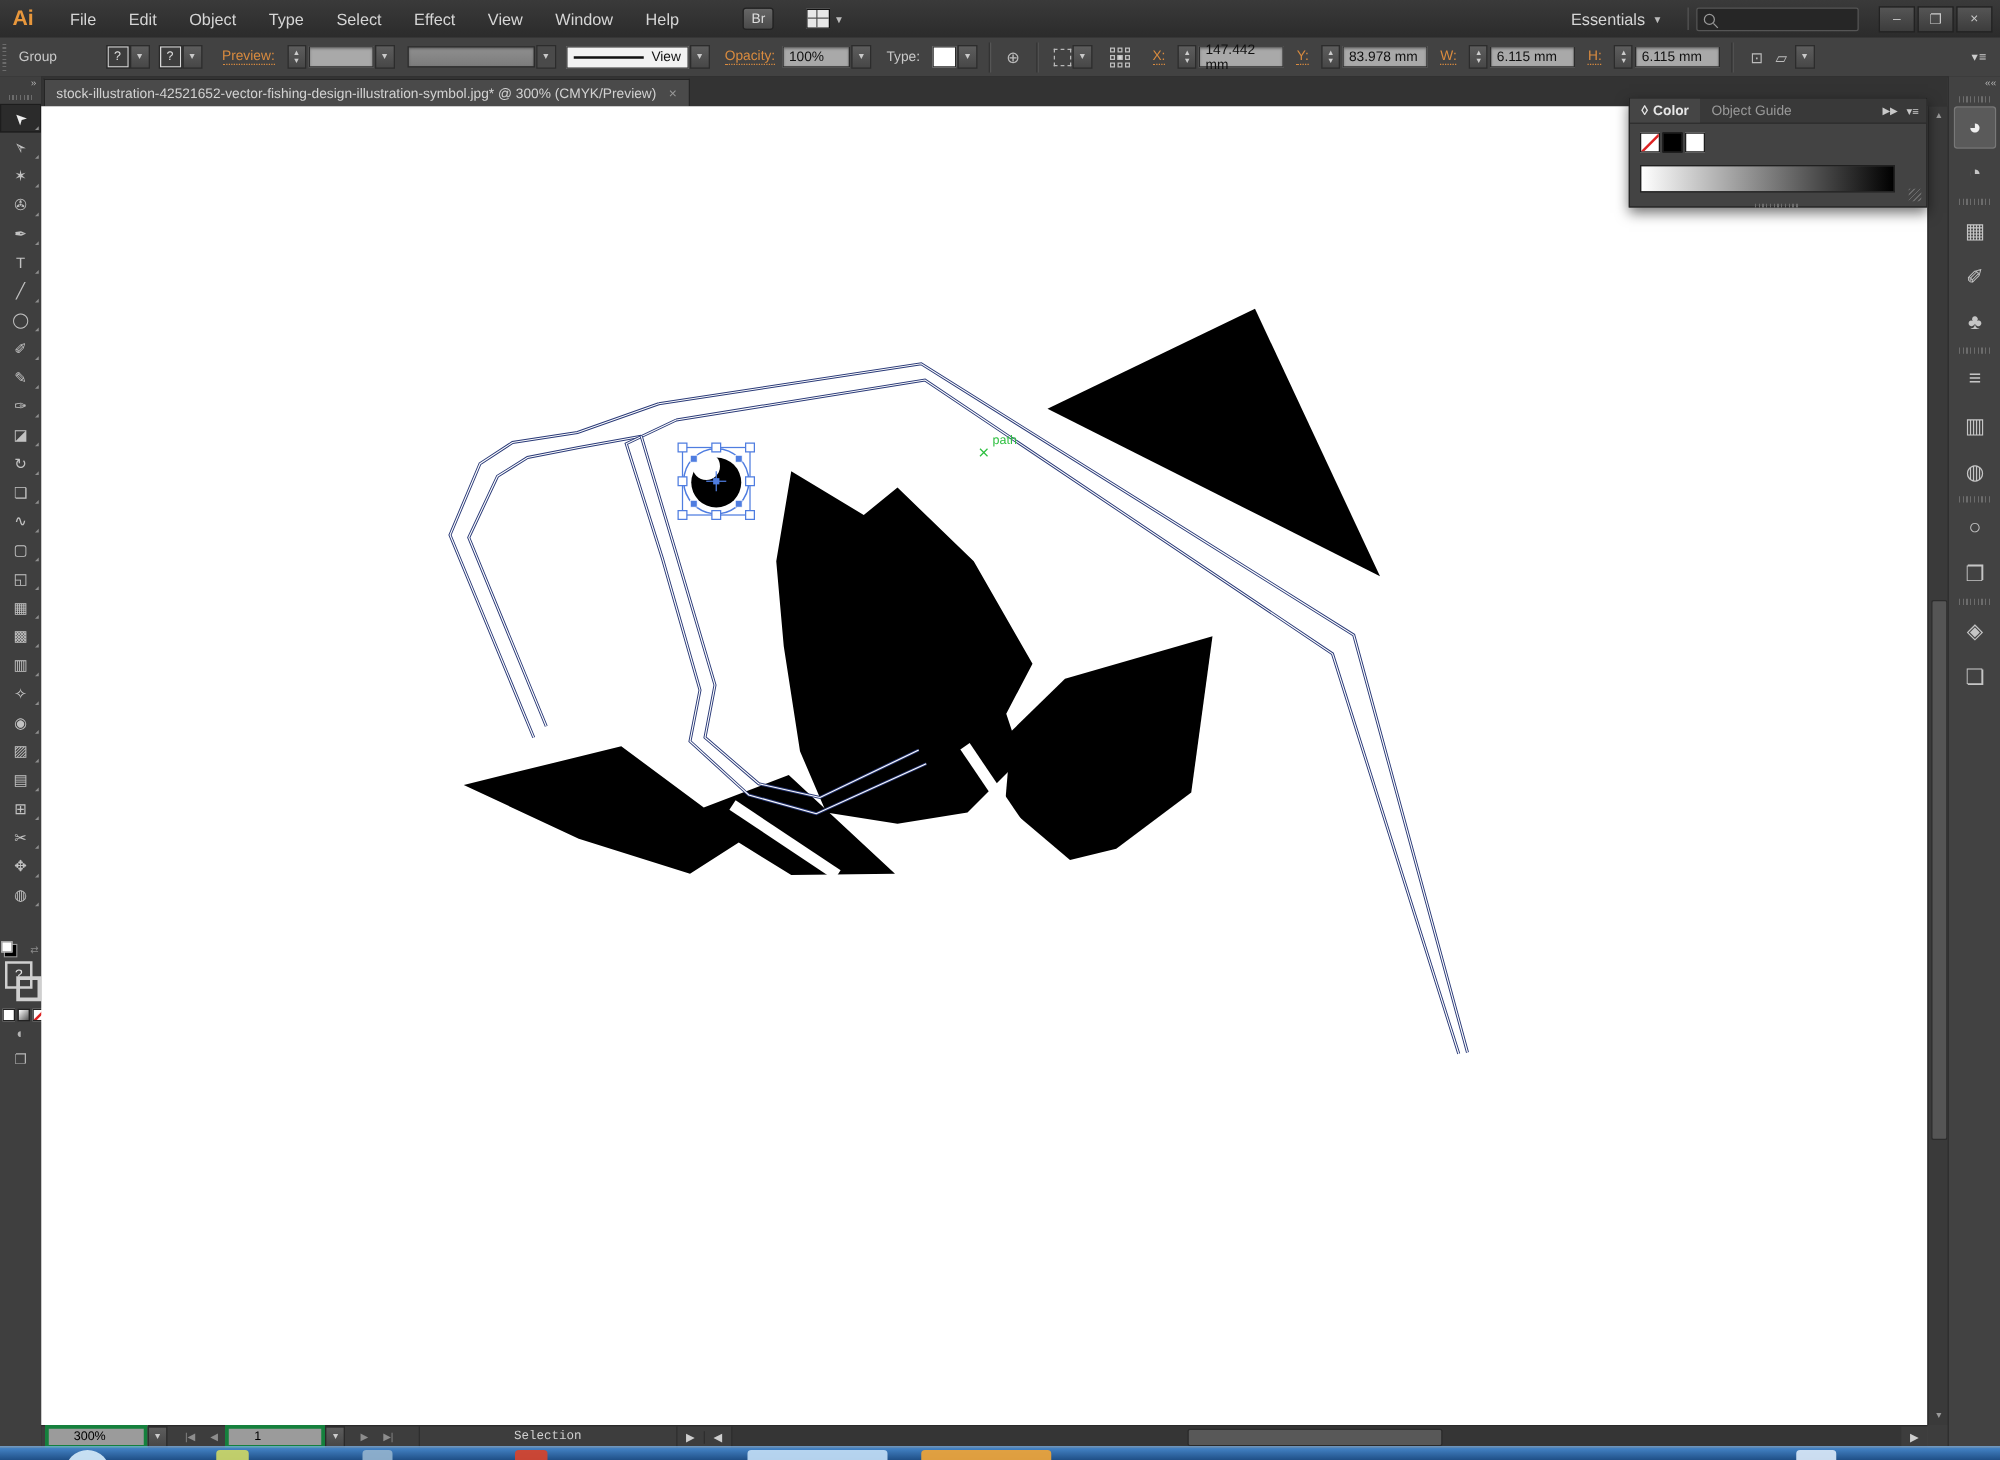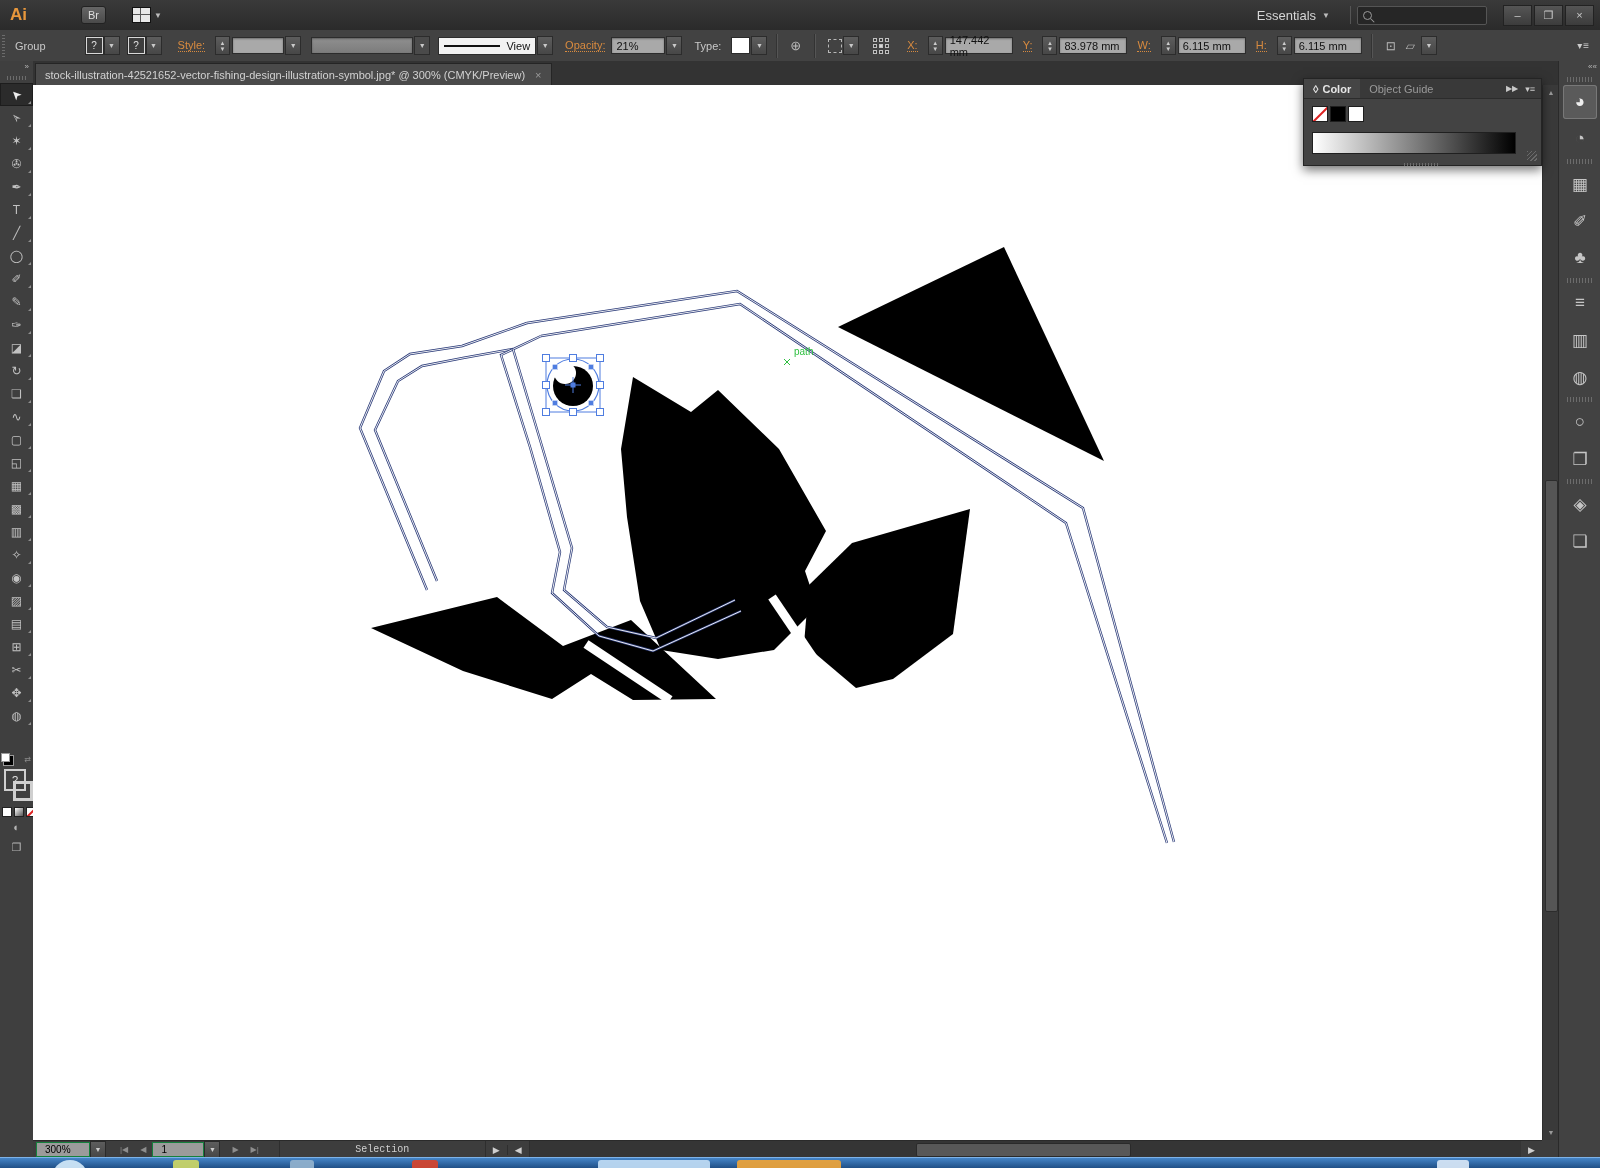--- a/index.html
+++ b/index.html
@@ -125,22 +125,22 @@
   .cp-none:after{content:"";position:absolute;left:-3px;top:6px;width:22px;height:2px;background:#d22;transform:rotate(-45deg);}
   .cp-black{background:#000;} .cp-white{background:#fff;}
   .cp-ramp{position:absolute;left:8px;top:33px;width:202px;height:20px;border:1px solid #202020;}
   .cp-corner{position:absolute;right:4px;bottom:4px;width:10px;height:10px;
     background:repeating-linear-gradient(135deg,#6a6a6a 0 1px,transparent 1px 3px);}
   .colorpanel:after{content:"";position:absolute;left:100px;bottom:-1px;width:36px;height:3px;
     background:repeating-linear-gradient(90deg,#6c6c6c 0 1px,transparent 1px 3px);}
   
   .statusbar{position:absolute;left:33px;top:1140px;width:1509px;height:17px;background:#3d3d3d;
     border-top:1px solid #2a2a2a;display:flex;align-items:center;font-size:10px;color:#d0d0d0;}
-  .sb-field{height:13px;background:#9b9b9b;border:1px solid #15803d;color:#000;display:flex;
-    align-items:center;padding:0 8px;}
+  .sb-field{height:13px;background:#9b9b9b;border:3px solid #15803d;color:#000;display:flex;
+    align-items:center;padding:0 20px;}
   .sb-zoom{width:36px;margin-left:3px;}
   .sb-page{width:34px;}
   .sb-drop{width:14px;height:15px;background:linear-gradient(#5d5d5d,#474747);border:1px solid #2a2a2a;
     color:#ccc;font-size:7px;display:flex;align-items:center;justify-content:center;}
   .sb-nav{color:#8d8d8d;font-size:8px;padding:0 6px;}
   .sb-status{width:205px;text-align:center;border-left:1px solid #2e2e2e;border-right:1px solid #2e2e2e;
     height:100%;display:flex;align-items:center;justify-content:center;margin-left:14px;font-family:Liberation Mono, monospace;}
   .sb-btn{color:#cfcfcf;font-size:9px;padding:0 7px;}
   .htrack{flex:1;height:100%;background:#353535;position:relative;border-left:1px solid #2e2e2e;}
   .hthumb{position:absolute;top:2px;height:12px;left:39%;width:21.5%;background:#585858;
@@ -151,20 +151,21 @@
   .tb-item{position:absolute;top:2px;height:18px;border-radius:3px;opacity:.95;}
   .tb-orb{border-radius:50%;width:36px;height:36px;}
 </style>
 </head>
 <body>
 
 <div class="app">
 
   <div class="menubar">
     <span class="ai-logo">Ai</span>
+    <span id="menu-items"><span class="menu-item">File</span><span class="menu-item">Edit</span><span class="menu-item">Object</span><span class="menu-item">Type</span><span class="menu-item">Select</span><span class="menu-item">Effect</span><span class="menu-item">View</span><span class="menu-item">Window</span><span class="menu-item">Help</span></span>
     <span class="br-btn">Br</span>
     <span class="layout-btn">
       <span class="pane-icon"></span>
       <span class="caret">▼</span>
     </span>
     <span class="mb-right">
       <span class="workspace">
         <span>Essentials</span>
         <span class="caret">▼</span>
       </span>
@@ -181,36 +182,36 @@
   </div>
 
   <div class="controlbar">
     <span class="grip-v"></span>
     <span class="cb-label">Group</span>
     <span style="width:26px"></span>
     <span class="q-swatch">?</span>
     <span class="dropbtn">▼</span>
     <span class="q-swatch">?</span>
     <span class="dropbtn">▼</span>
-    <span class="cb-link" style="margin-left:16px">Style:</span>
+    <span class="cb-link" style="margin-left:16px">Preview:</span>
     <span class="stepper">
         <span>▲</span>
         <span>▼</span>
       </span>
     <span class="field f-empty"></span>
     <span class="dropbtn">▼</span>
     <span class="field f-wide" style="margin-left:10px"></span>
     <span class="dropbtn" style="background:#4a4a4a">▼</span>
     <span class="basic-box">
       <span class="basic-line"></span>
       <span>View</span>
     </span>
     <span class="dropbtn">▼</span>
     <span class="cb-link" style="margin-left:12px">Opacity:</span>
-    <span class="field" style="width:44px">21%</span>
+    <span class="field" style="width:44px">100%</span>
     <span class="dropbtn">▼</span>
     <span class="cb-label" style="margin-left:12px">Type:</span>
     <span class="style-swatch"></span>
     <span class="dropbtn">▼</span>
     <span class="sep"></span>
     <span class="globe">⊕</span>
     <span class="sep"></span>
     <span class="dashed-ic"></span>
     <span class="dropbtn">▼</span>
     <span class="refgrid" style="margin-left:14px">

